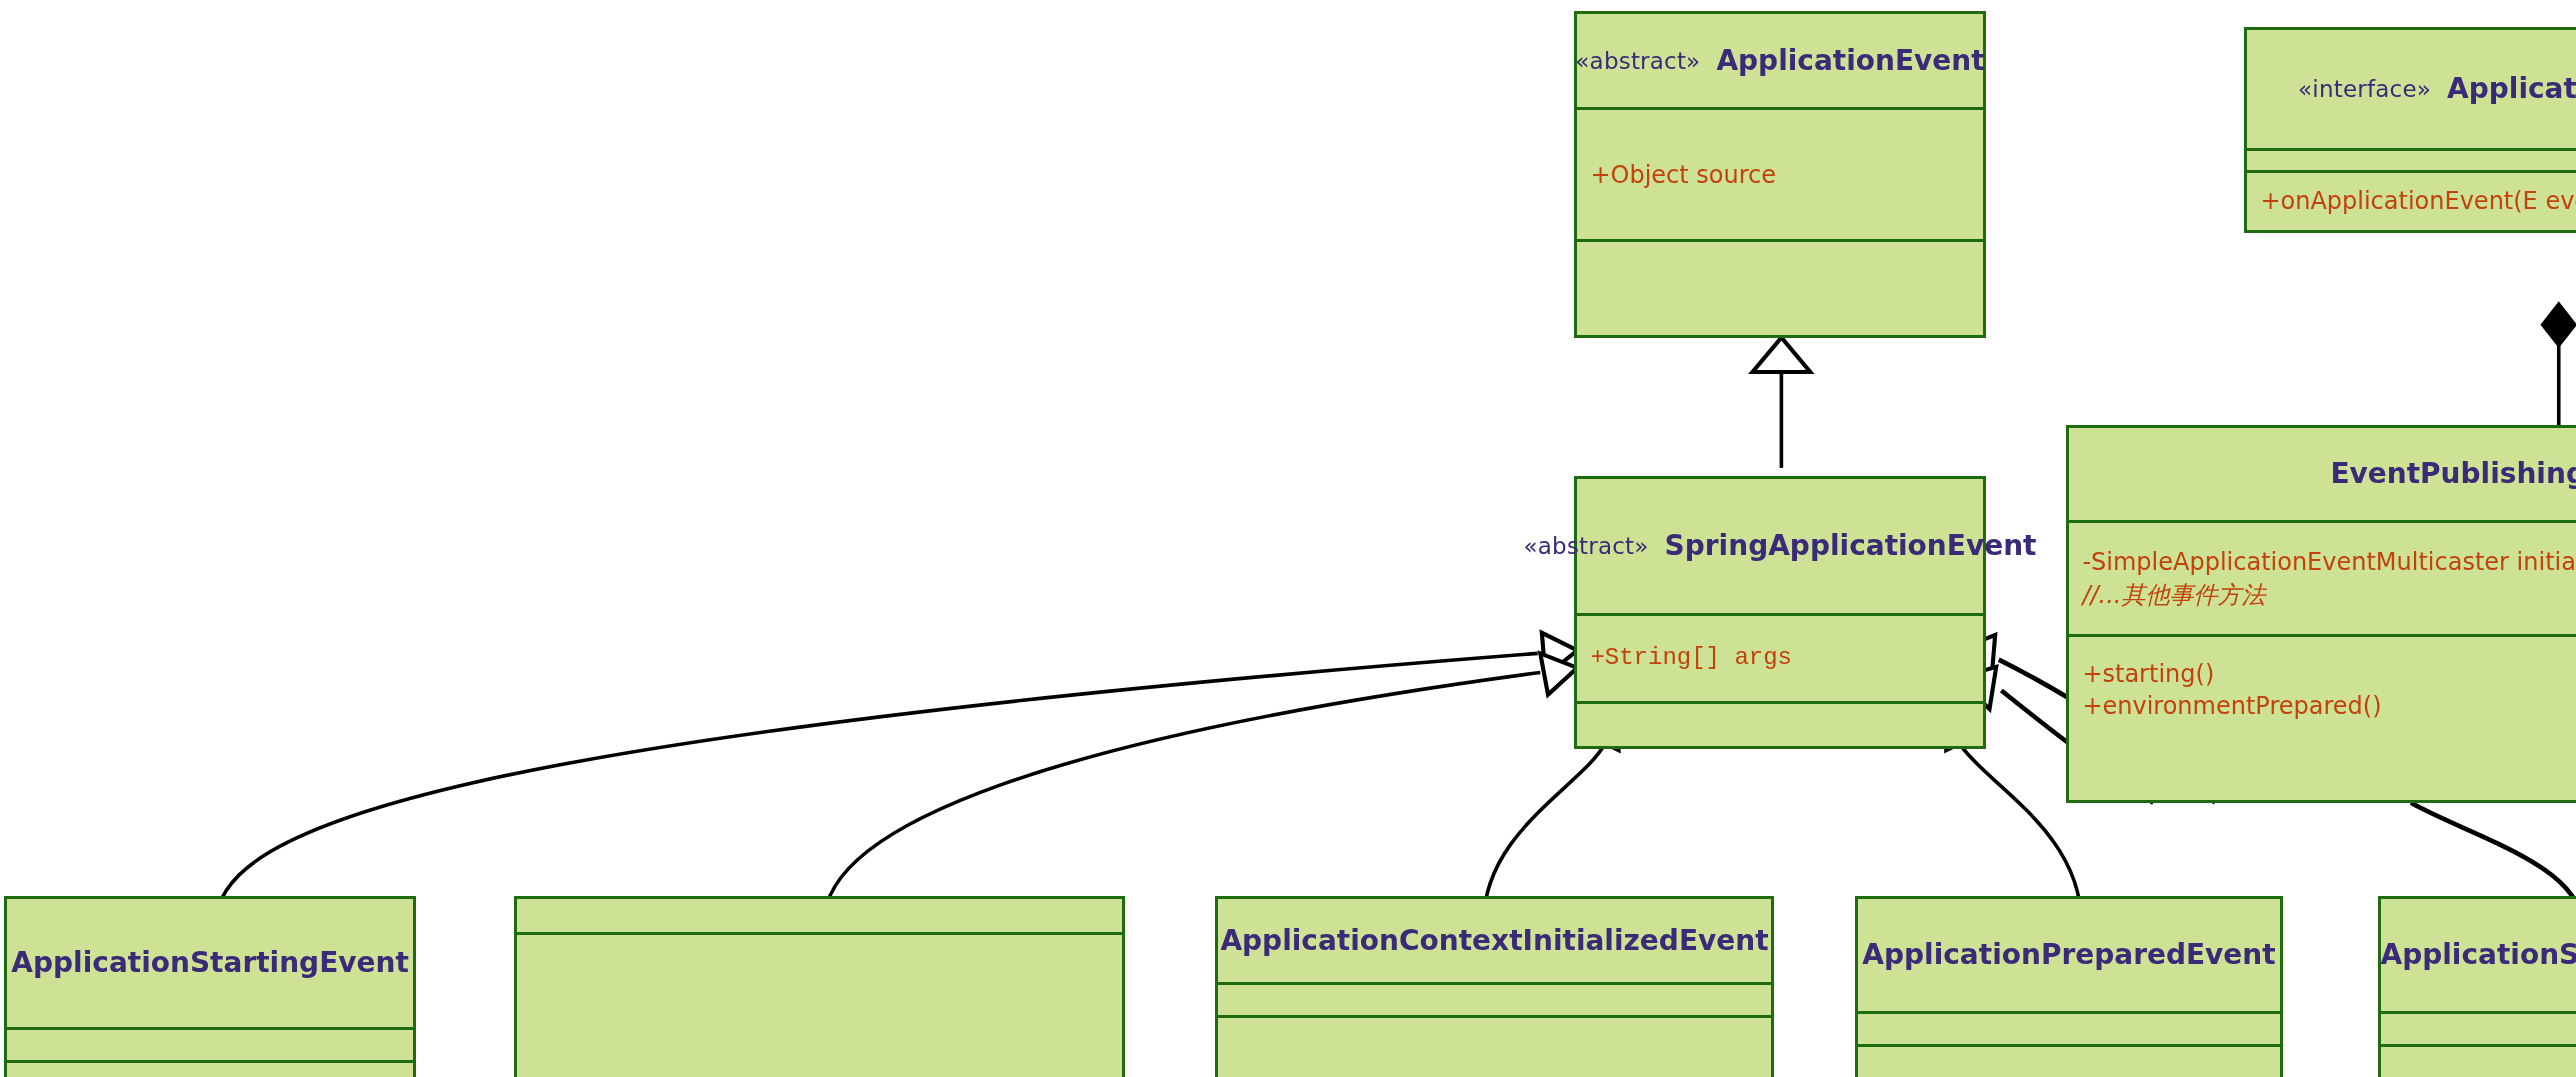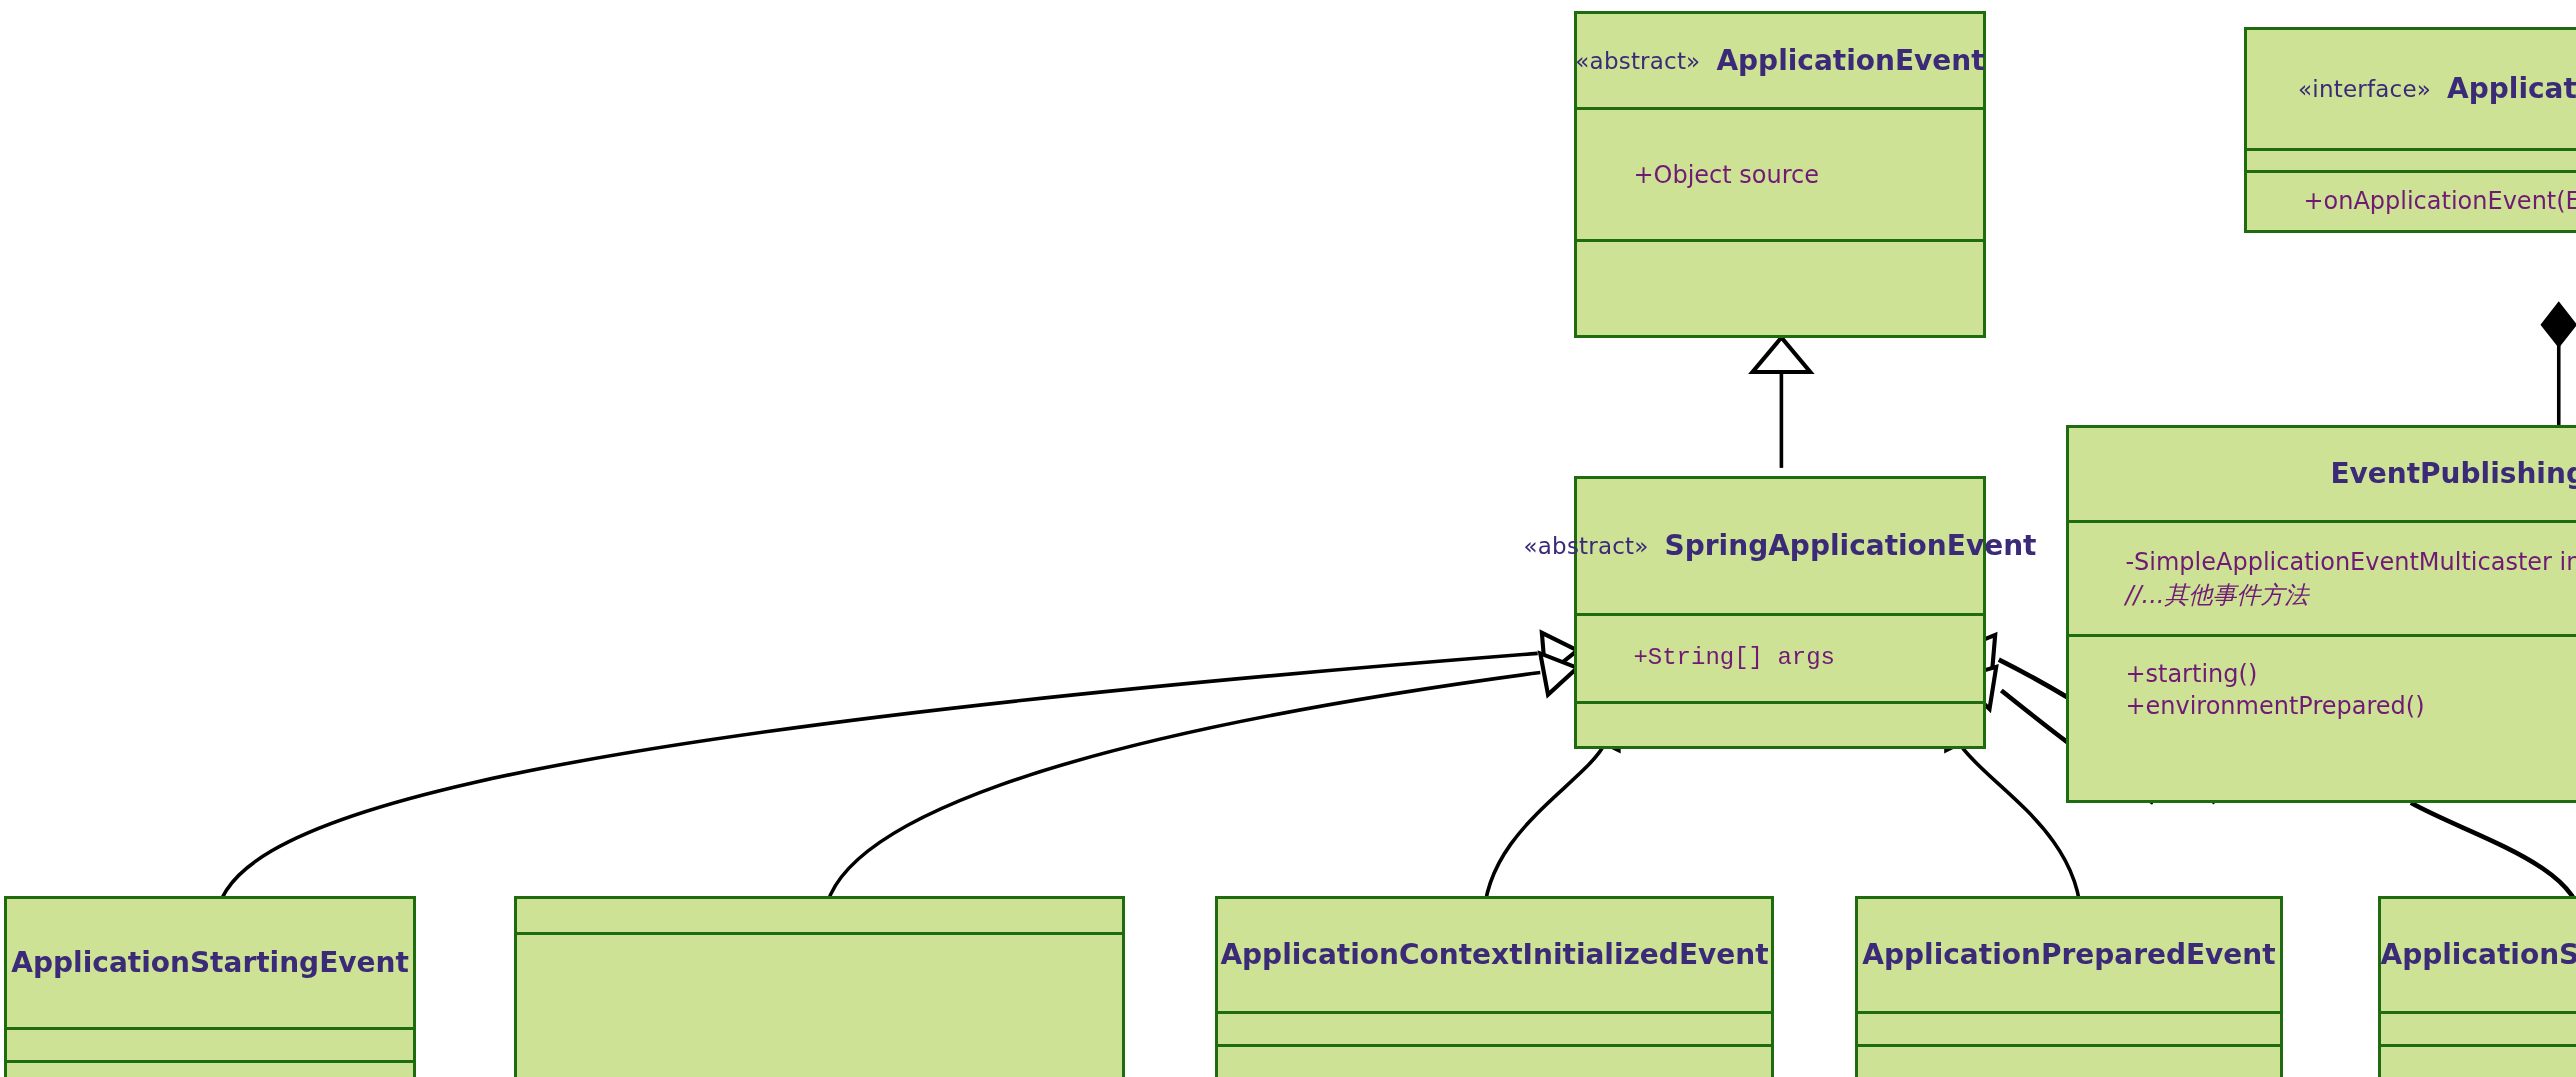--- a/index.html
+++ b/index.html
@@ -13,21 +13,21 @@
 
   .uml-box{position:absolute;box-sizing:border-box;
     background:#cde294;border:3.1px solid #1e6b10;}
   .uml-sec{box-sizing:border-box;width:100%;position:relative;}
   .uml-sec + .uml-sec{border-top:3.1px solid #1e6b10;}
 
   .uml-title{display:flex;flex-direction:row;align-items:center;justify-content:center;gap:16px;}
   .stereotype{color:#3b2a78;font-size:23px;line-height:1.15;letter-spacing:0.2px;}
   .classname{color:#3b2a78;font-size:28px;font-weight:bold;line-height:1.2;}
 
-  .member{color:#701a75;font-size:24px;line-height:1.35;padding-left:13.4px;white-space:nowrap;margin-left:43px;}
+  .member{color:#c2410c;font-size:24px;line-height:1.35;padding-left:13.4px;white-space:nowrap;}
   .memberbox{display:flex;flex-direction:column;justify-content:center;height:100%;}
   .italic{font-style:italic;}
   .empty{}
 </style>
 </head>
 <body>
 
 <div id="diagram">
 
   <svg id="canvas" viewBox="0 0 6336 2092" preserveAspectRatio="none">
@@ -140,21 +140,21 @@
     <div class="uml-sec empty" style="height:33px;"></div>
     <div class="uml-sec empty" style="height:35px;"></div>
   </div>
 
   <div class="uml-box" style="left:514px;top:896px;width:611px;height:185px;">
     <div class="uml-sec empty" style="height:33px;"></div>
     <div class="uml-sec empty" style="height:35px;"></div>
   </div>
 
   <div class="uml-box" style="left:1215px;top:896px;width:559px;height:185px;">
-    <div class="uml-sec uml-title" style="height:112px;">
+    <div class="uml-sec uml-title" style="height:83px;">
       <div class="classname">ApplicationContextInitializedEvent</div>
     </div>
     <div class="uml-sec empty" style="height:33px;"></div>
     <div class="uml-sec empty" style="height:35px;"></div>
   </div>
 
   <div class="uml-box" style="left:1855px;top:896px;width:428px;height:185px;">
     <div class="uml-sec uml-title" style="height:112px;">
       <div class="classname">ApplicationPreparedEvent</div>
     </div>

